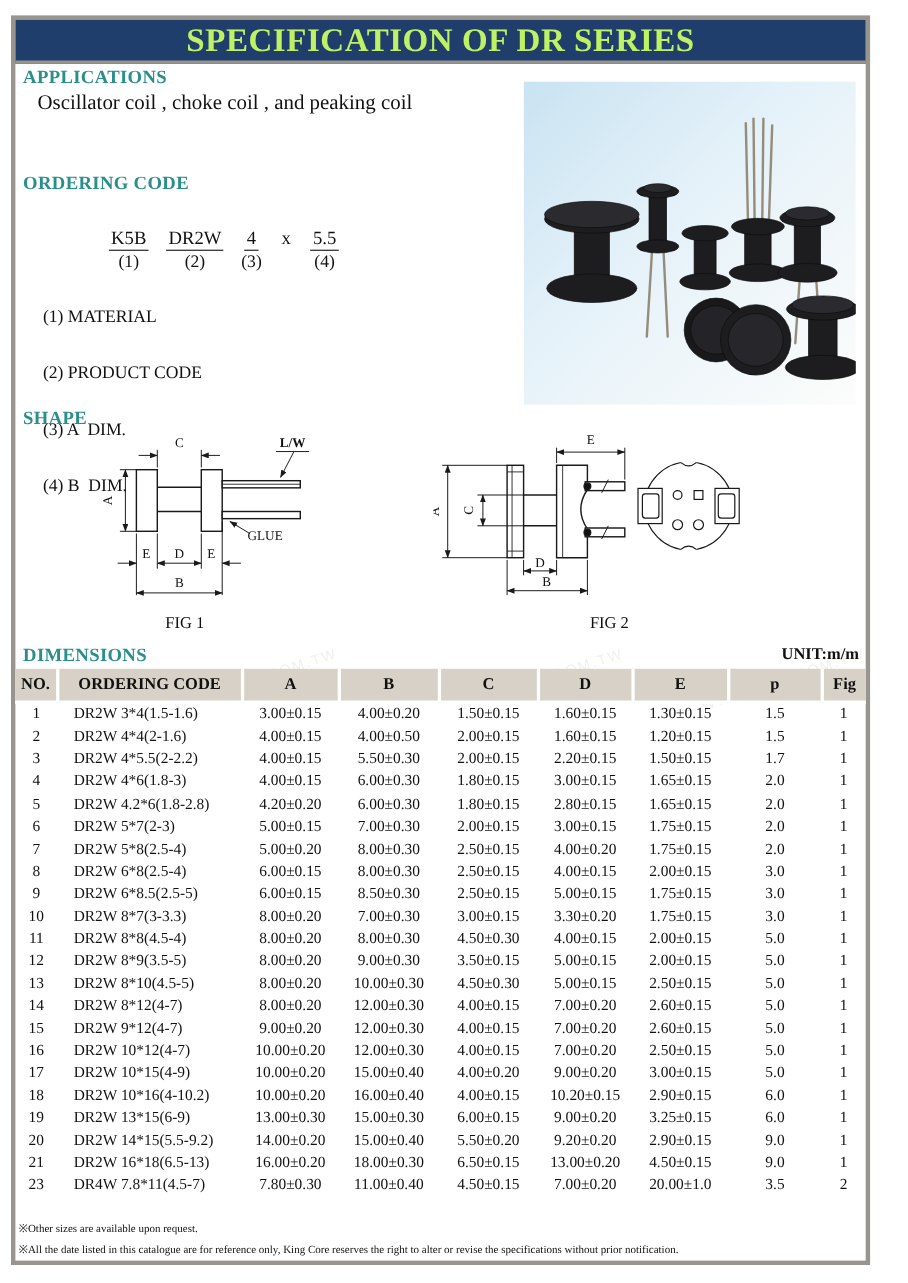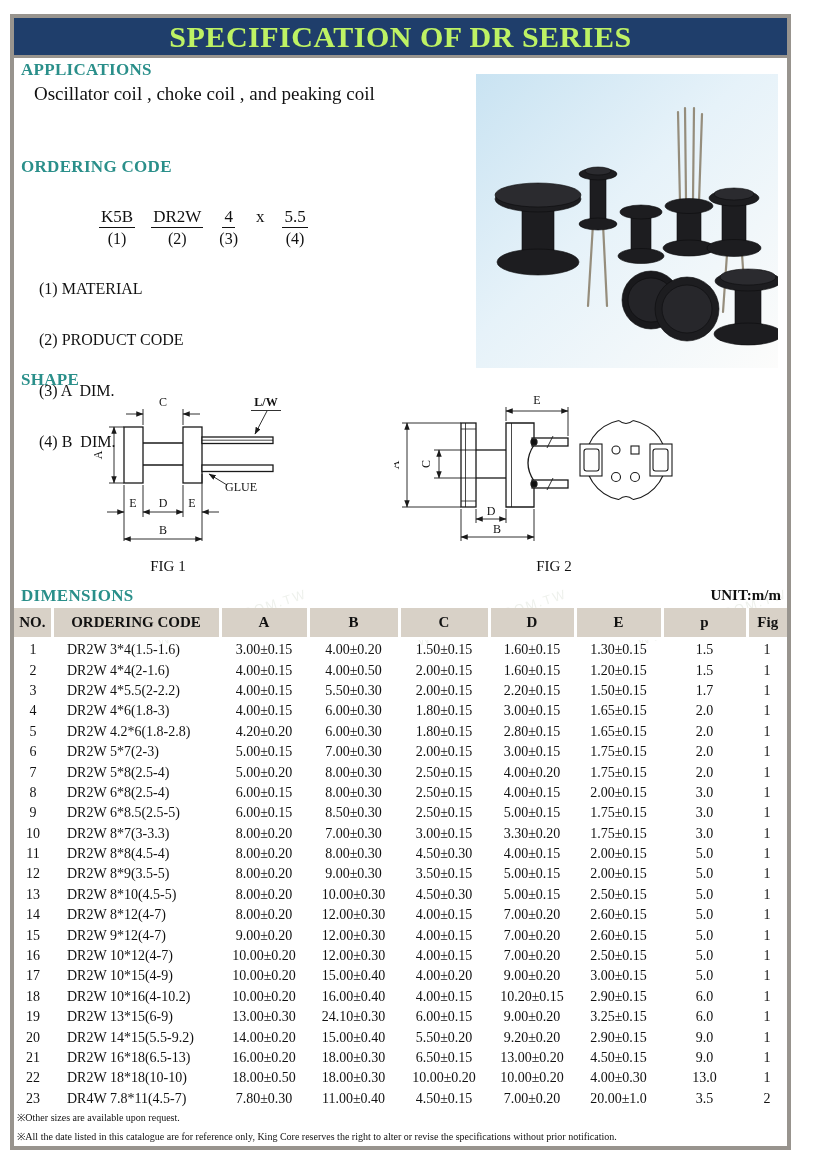--- a/index.html
+++ b/index.html
@@ -488,21 +488,21 @@
               <td>4.00±0.15</td>
               <td>10.20±0.15</td>
               <td>2.90±0.15</td>
               <td>6.0</td>
               <td>1</td>
             </tr>
             <tr>
               <td>19</td>
               <td class="ord">DR2W 13*15(6-9)</td>
               <td>13.00±0.30</td>
-              <td>24.10±0.30</td>
+              <td>15.00±0.30</td>
               <td>6.00±0.15</td>
               <td>9.00±0.20</td>
               <td>3.25±0.15</td>
               <td>6.0</td>
               <td>1</td>
             </tr>
             <tr>
               <td>20</td>
               <td class="ord">DR2W 14*15(5.5-9.2)</td>
               <td>14.00±0.20</td>
@@ -515,31 +515,20 @@
             </tr>
             <tr>
               <td>21</td>
               <td class="ord">DR2W 16*18(6.5-13)</td>
               <td>16.00±0.20</td>
               <td>18.00±0.30</td>
               <td>6.50±0.15</td>
               <td>13.00±0.20</td>
               <td>4.50±0.15</td>
               <td>9.0</td>
-              <td>1</td>
-            </tr>
-            <tr>
-              <td>22</td>
-              <td class="ord">DR2W 18*18(10-10)</td>
-              <td>18.00±0.50</td>
-              <td>18.00±0.30</td>
-              <td>10.00±0.20</td>
-              <td>10.00±0.20</td>
-              <td>4.00±0.30</td>
-              <td>13.0</td>
               <td>1</td>
             </tr>
             <tr>
               <td>23</td>
               <td class="ord">DR4W 7.8*11(4.5-7)</td>
               <td>7.80±0.30</td>
               <td>11.00±0.40</td>
               <td>4.50±0.15</td>
               <td>7.00±0.20</td>
               <td>20.00±1.0</td>

